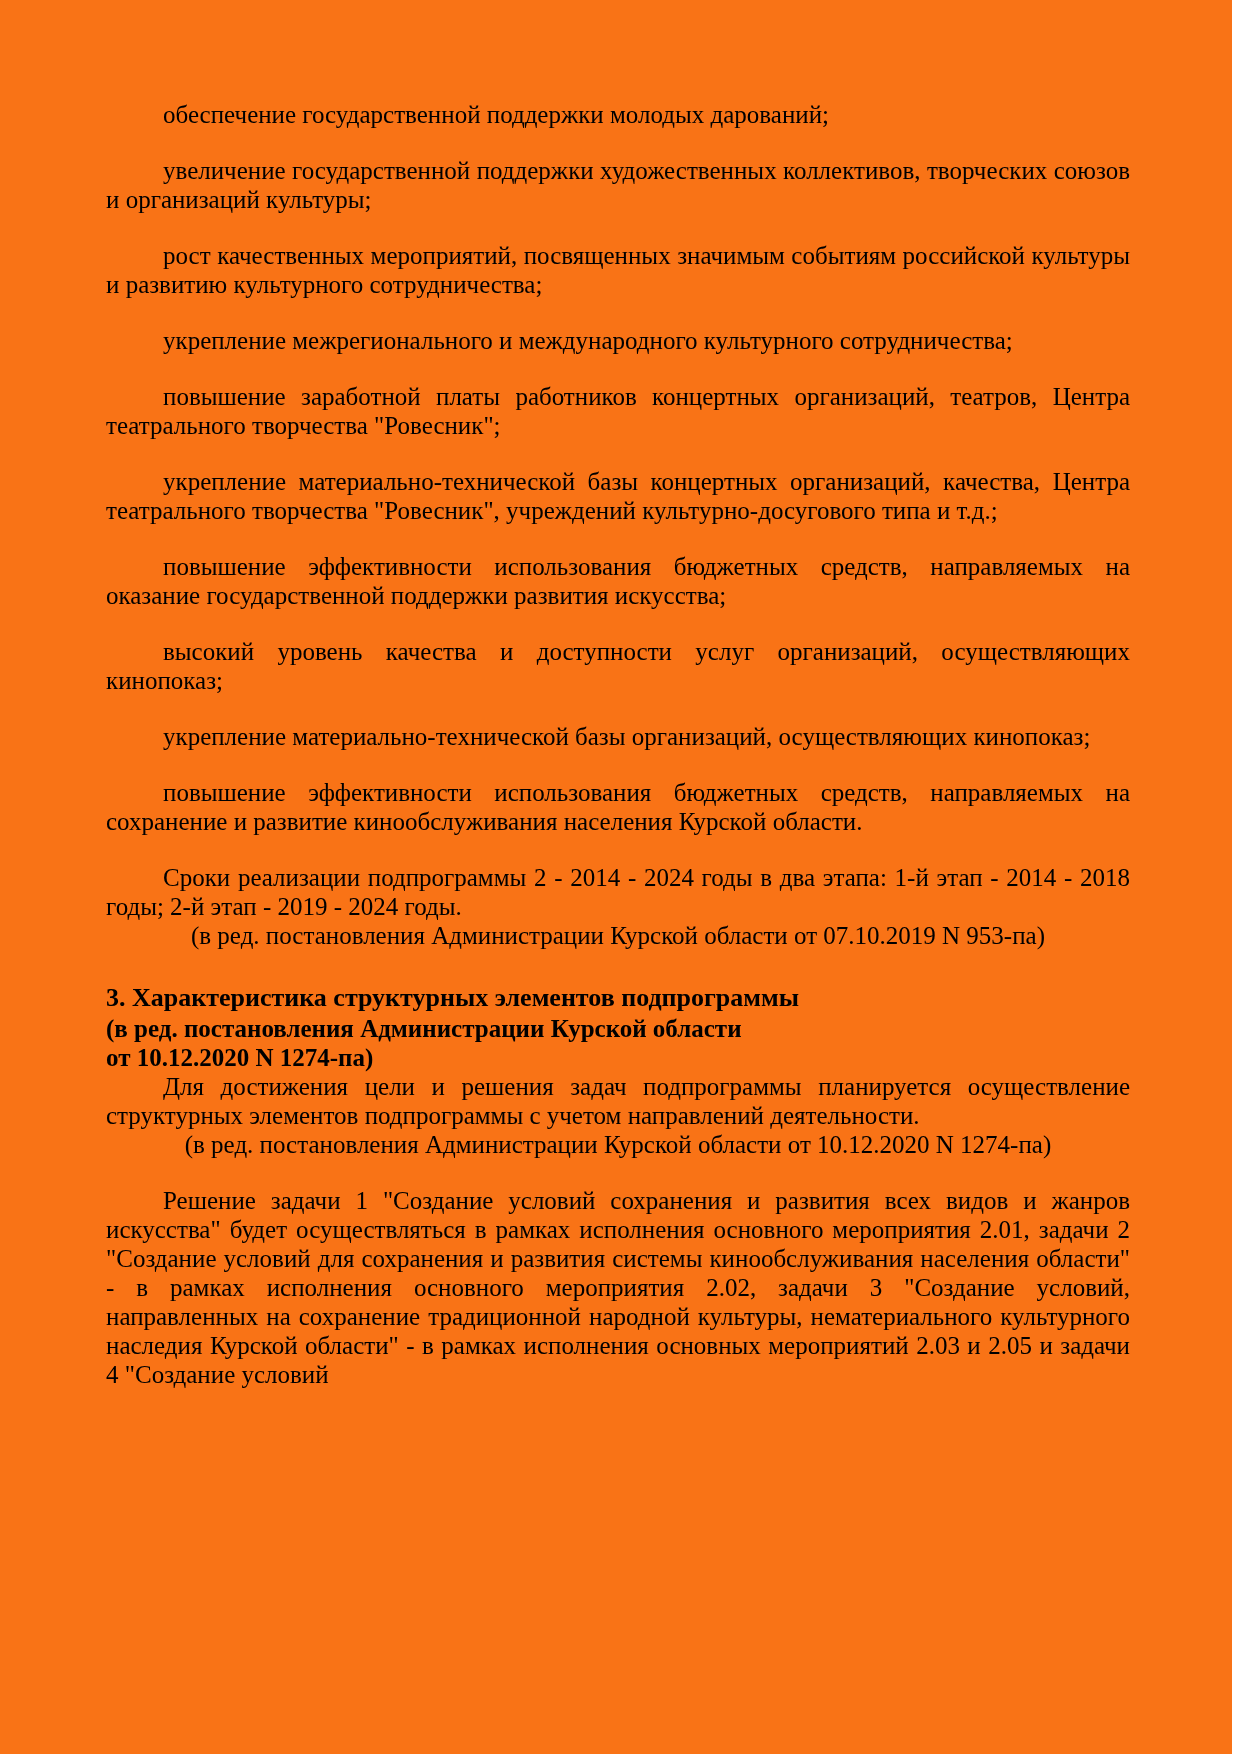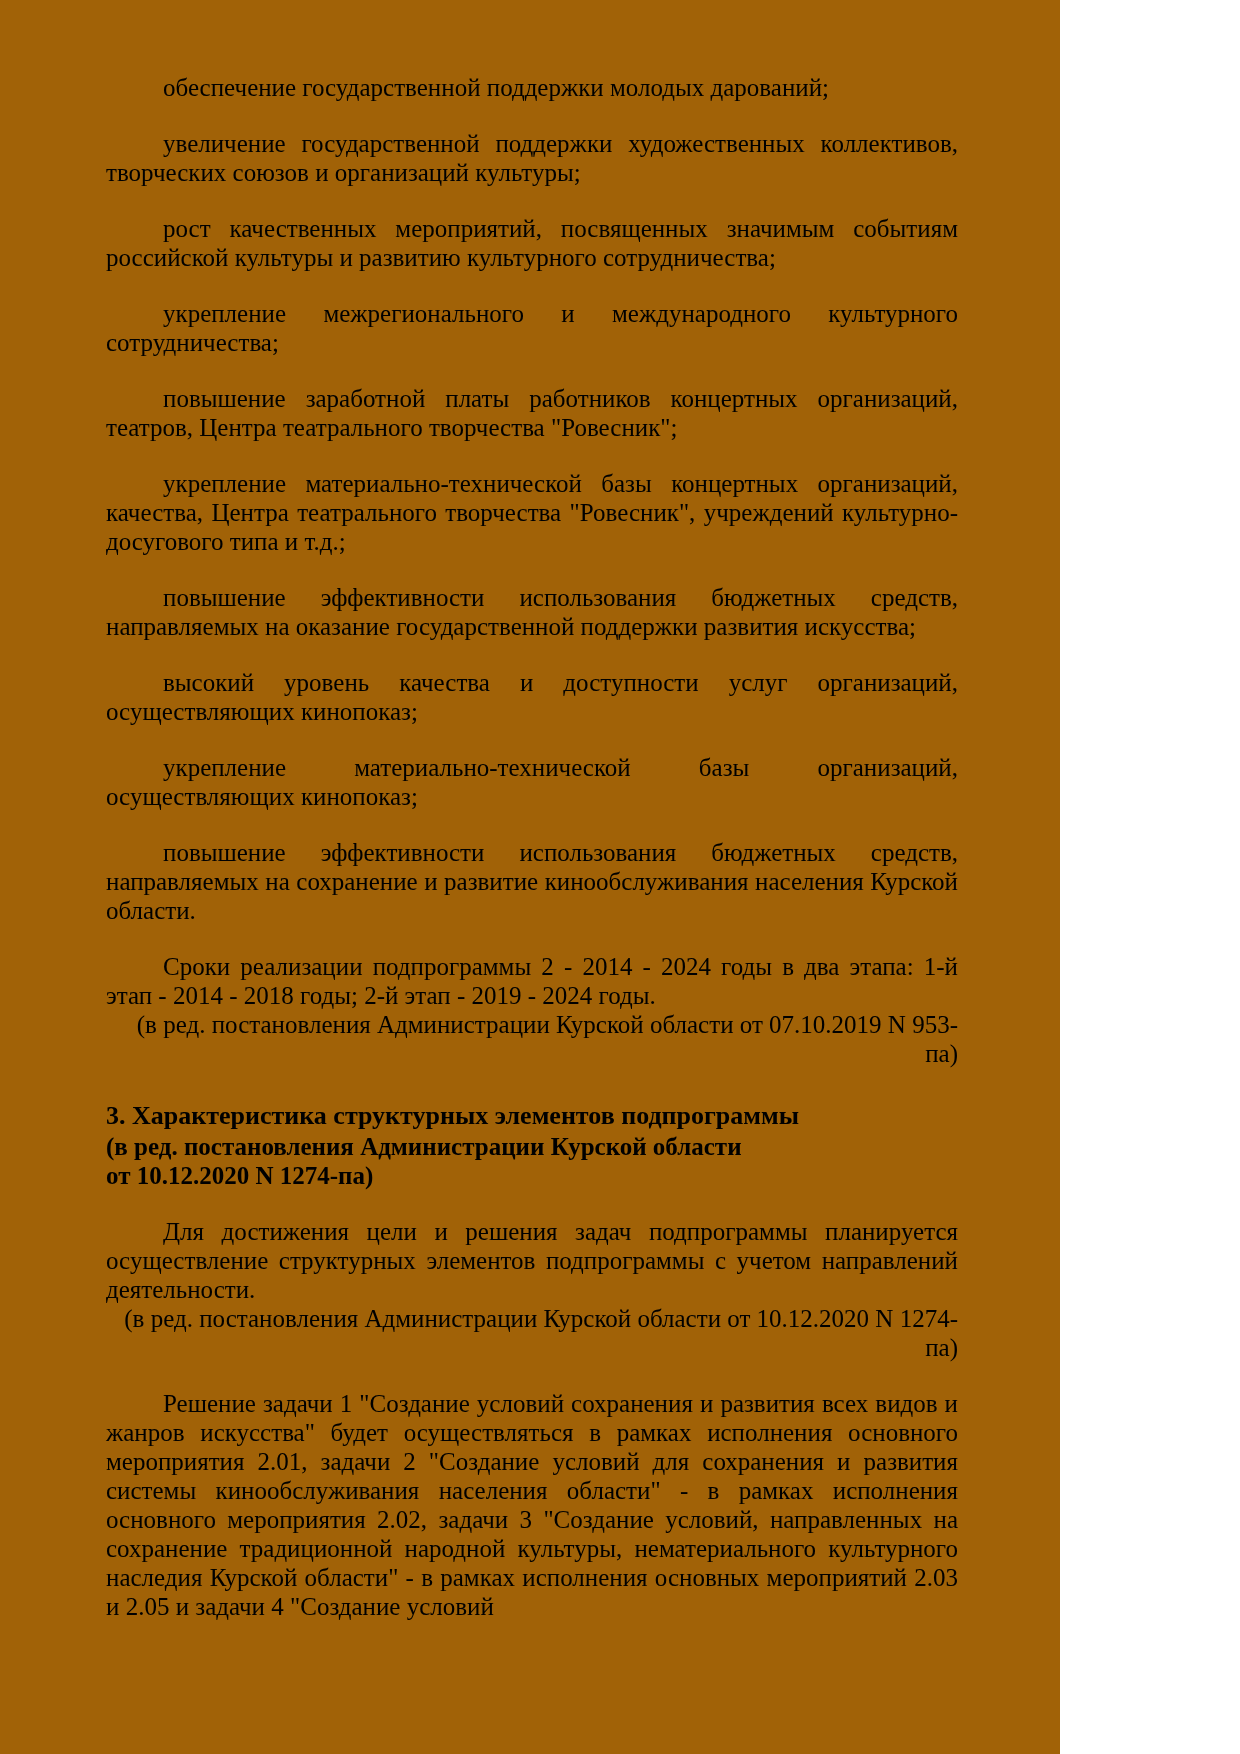--- a/index.html
+++ b/index.html
@@ -11,51 +11,51 @@
     width: 1240px;
     height: 1754px;
     color: #000000;
     font-family: "Liberation Serif", "DejaVu Serif", serif;
     font-size: 25px;
     line-height: 29px;
     overflow: hidden;
   }
   .page {
     box-sizing: border-box;
-    width: 1060px;
+    width: 1232px;
     height: 1754px;
-    padding: 73px 102px 40px 106px;
-    background: #a16207;
+    padding: 100px 102px 40px 106px;
+    background: #f97316;
   }
   p { margin: 0; }
   .body-p {
     text-align: justify;
     text-indent: 57px;
     margin-bottom: 27px;
   }
   .no-gap { margin-bottom: 0; }
   .amend {
-    text-align: right;
+    text-align: center;
     text-indent: 0;
     margin-bottom: 0;
   }
   .amend.gap-after { margin-bottom: 27px; }
   .heading {
     margin: 32px 0 0 0;
     text-align: left;
     font-weight: bold;
     font-size: 26px;
     line-height: 32px;
   }
   .subhead {
     text-align: left;
     margin: 0;
     font-weight: bold;
   }
-  .subhead.gap-after { margin-bottom: 27px; }
+  .subhead.gap-after { }
 </style>
 </head>
 <body>
 
 <div class="page">
   <p class="body-p">обеспечение государственной поддержки молодых дарований;</p>
   <p class="body-p">увеличение государственной поддержки художественных коллективов, творческих союзов и организаций культуры;</p>
   <p class="body-p">рост качественных мероприятий, посвященных значимым событиям российской культуры и развитию культурного сотрудничества;</p>
   <p class="body-p">укрепление межрегионального и международного культурного сотрудничества;</p>
   <p class="body-p">повышение заработной платы работников концертных организаций, театров, Центра театрального творчества "Ровесник";</p>

